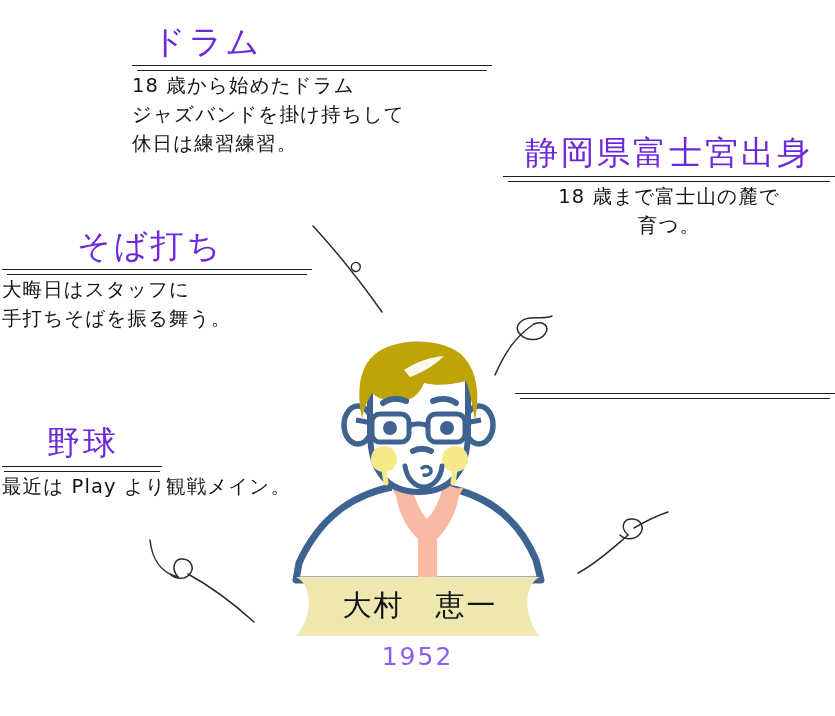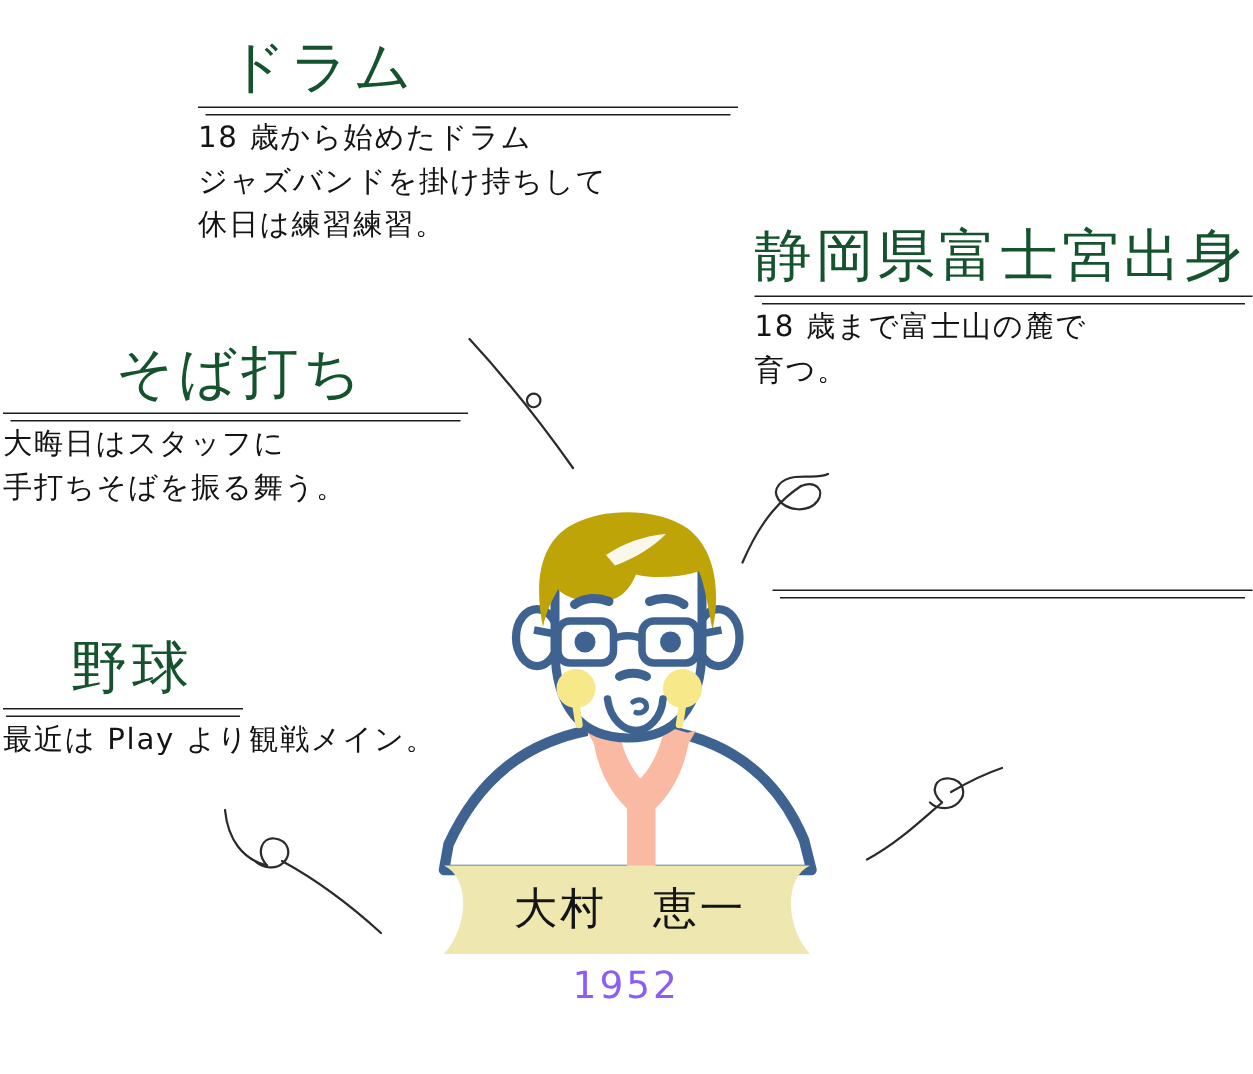--- a/index.html
+++ b/index.html
@@ -21,24 +21,24 @@
     left: 0; top: 0;
     width: 835px;
     height: 716px;
   }
 
   
   .block {
     position: absolute;
   }
   .block .heading {
-    font-size: 38px;
+    font-size: 33px;
     letter-spacing: 3px;
     line-height: 1.1;
-    color: #14532d;
+    color: #6d28d9;
     white-space: nowrap;
   }
   .rule {
     margin-top: 5px;
     height: 7px;
     position: relative;
   }
   .rule i {
     display: block;
     position: absolute;
@@ -56,21 +56,21 @@
     letter-spacing: 1.1px;
     color: #141414;
     white-space: pre-line;
   }
   .h-indent-75 .heading { padding-left: 75px; }
   .h-indent-45 .heading { padding-left: 45px; }
   .h-indent-20 .heading { padding-left: 20px; }
 
   
   #blk-drum      { left: 132px; top: 24px;  width: 360px; }
-  #blk-origin    { left: 503px; top: 150px; width: 332px; }
+  #blk-origin    { left: 503px; top: 135px; width: 332px; text-align: center; }
   #blk-soba      { left: 2px;   top: 228px; width: 310px; }
   #blk-baseball  { left: 2px;   top: 425px; width: 348px; }
   #blk-positive  { left: 515px; top: 388px; width: 320px; }
 
   
   #year {
     position: absolute;
     left: 0; top: 642px;
     width: 835px;
     text-align: center;

